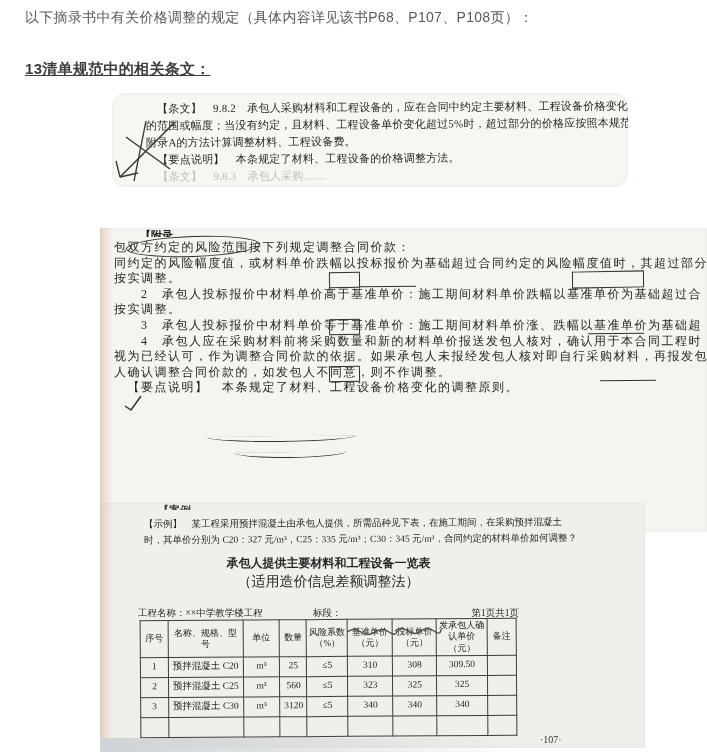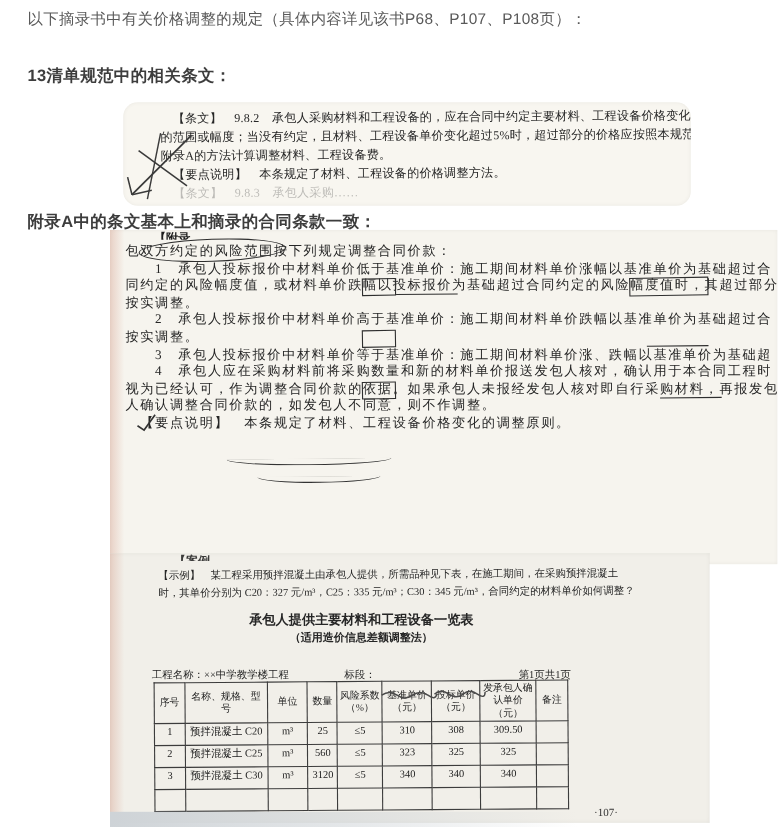--- a/index.html
+++ b/index.html
@@ -8,33 +8,34 @@
     position:relative; width:707px; height:752px; background:#ffffff;
     font-family:"Liberation Sans", sans-serif; overflow:hidden;
   }
   .intro {
     position:absolute; left:25px; top:9px; font-size:14px; color:#595959;
     letter-spacing:.3px;
   }
   .sec-heading {
     position:absolute; left:25px; font-size:15px; font-weight:bold; color:#3d3d3d;
     letter-spacing:.3px;
+    text-decoration:underline;
   }
   
   .scan {
     position:absolute; background:#f7f5ef; color:#262626;
     font-family:"Liberation Serif", serif; overflow:hidden;
     box-shadow:0 0 4px rgba(0,0,0,.06) inset;
   }
   .scan.gutter::before {
     content:""; position:absolute; left:0; top:0; bottom:0; width:13px;
     background:linear-gradient(90deg, rgba(216,166,148,.45), rgba(216,166,148,0));
   }
   .scan1 { left:112px; top:93px;  width:516px; height:94px;  background:#f8f6f0;border-radius:13px; }
-  .scan2 { left:100px; top:209px; width:607px; height:304px; background:#f6f4ee; }
+  .scan2 { left:100px; top:228px; width:607px; height:304px; background:#f6f4ee; }
   .scan3 { left:100px; top:503px; width:545px; height:245px; background:#f1efe9; }
   .scan1 .lines { padding:6px 0 0 34px; font-size:11px; line-height:17px; transform:rotate(-.35deg); }
   .scan1 .sline { white-space:nowrap; letter-spacing:.2px; }
   .scan1 .sline.faint { opacity:.28; }
   .scan2 .lines { padding:12px 0 0 14px; font-size:12px; line-height:15.6px; }
   .scan2 .sline { white-space:nowrap; letter-spacing:1.5px; }
   .top-partial {
     position:absolute; overflow:hidden; font-weight:bold; color:#1c1c1c;
   }
   .scan2 .top-partial { left:40px; top:0; height:9px; font-size:11px; }
@@ -48,21 +49,21 @@
   .pen-underline { position:absolute; border-bottom:1.6px solid #2e2e2e; transform:rotate(-.6deg); }
   .pen-arc {
     position:absolute; border-bottom:1.8px solid #333;
     border-radius:0 0 50% 50% / 0 0 100% 100%; height:6px; transform:rotate(-.6deg);
   }
   .pen-svg { position:absolute; }
   
   .example { position:absolute; left:44px; top:12px; font-size:9.5px; line-height:16px; transform:rotate(-.3deg); }
   .example .sline { white-space:nowrap; }
   .tbl-title { position:absolute; left:40px; width:377px; top:52px; text-align:center; font-weight:bold; font-size:12px; }
-  .tbl-subtitle { position:absolute; left:40px; width:377px; top:70px; text-align:center; font-size:10px;font-weight:bold; }
+  .tbl-subtitle { position:absolute; left:40px; width:377px; top:70px; text-align:center; font-size:14px; }
   .tbl-info { position:absolute; left:38px; width:381px; top:104px; font-size:9.5px; display:flex; }
   .tbl-info .lbl-project { width:175px; }
   .tbl-info .lbl-bid { flex:1; }
   .tbl-info .lbl-page { text-align:right; }
   .mtable {
     position:absolute; left:40px; top:116px; width:377px;
     border-collapse:collapse; font-size:9px; color:#222;
     transform:rotate(-.4deg);
   }
   .mtable th, .mtable td {
@@ -95,27 +96,25 @@
       <div class="sline faint">　【条文】　9.8.3　承包人采购……</div>
     </div>
     <svg class="pen-svg" style="left:0;top:26px" width="72" height="66" viewBox="0 0 72 66">
       <path d="M62 4 L8 58" stroke="#3a3a3a" stroke-width="1.6" fill="none"></path>
       <path d="M14 18 L58 50" stroke="#3a3a3a" stroke-width="1.4" fill="none"></path>
       <path d="M34 2 L22 62" stroke="#3a3a3a" stroke-width="1.3" fill="none"></path>
       <path d="M8 58 L4 42 M8 58 L26 54" stroke="#3a3a3a" stroke-width="1.4" fill="none"></path>
     </svg>
   </div>
 
-  <div class="sec-heading" style="top:192px">附录A中的条文基本上和摘录的合同条款一致：</div>
 
   <div class="scan scan2 gutter">
     <div class="top-partial">【附录…</div>
     <div class="lines">
       <div class="sline">包双方约定的风险范围按下列规定调整合同价款：</div>
-      <div class="sline">　　1　承包人投标报价中材料单价低于基准单价：施工期间材料单价涨幅以基准单价为基础超过合</div>
       <div class="sline">同约定的风险幅度值，或材料单价跌幅以投标报价为基础超过合同约定的风险幅度值时，其超过部分</div>
       <div class="sline">按实调整。</div>
       <div class="sline">　　2　承包人投标报价中材料单价高于基准单价：施工期间材料单价跌幅以基准单价为基础超过合</div>
       <div class="sline">按实调整。</div>
       <div class="sline">　　3　承包人投标报价中材料单价等于基准单价：施工期间材料单价涨、跌幅以基准单价为基础超</div>
       <div class="sline">　　4　承包人应在采购材料前将采购数量和新的材料单价报送发包人核对，确认用于本合同工程时，</div>
       <div class="sline">视为已经认可，作为调整合同价款的依据。如果承包人未报经发包人核对即自行采购材料，再报发包</div>
       <div class="sline">人确认调整合同价款的，如发包人不同意，则不作调整。</div>
       <div class="sline">　【要点说明】　本条规定了材料、工程设备价格变化的调整原则。</div>
     </div>

